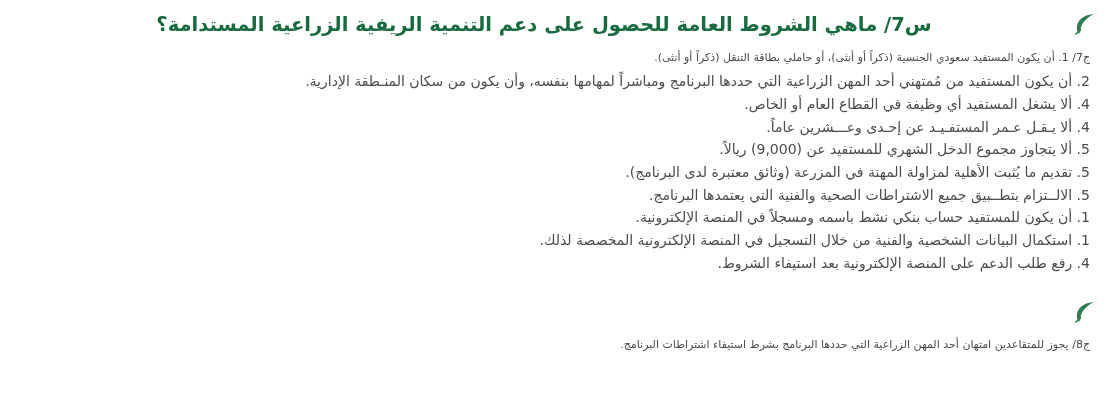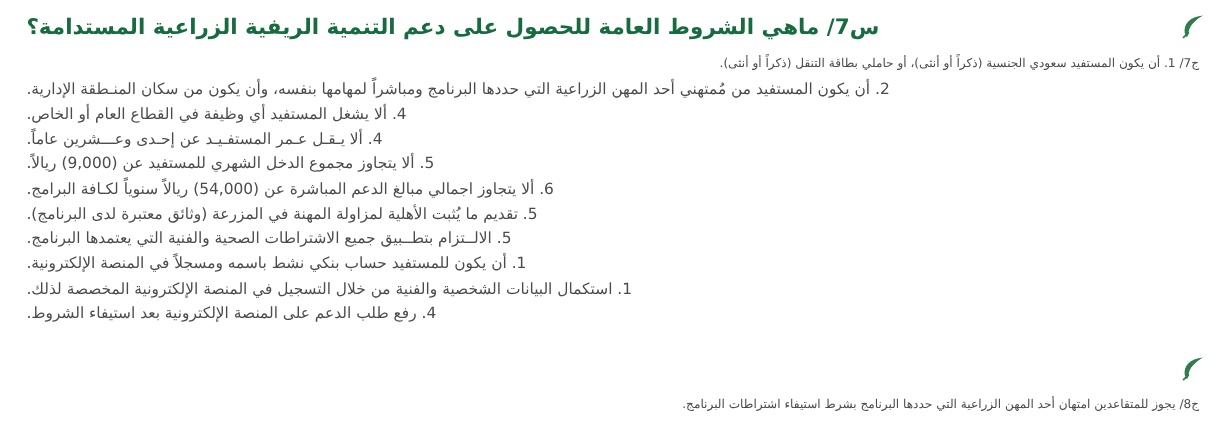--- a/index.html
+++ b/index.html
@@ -34,42 +34,42 @@
   }
   .leaf-icon {
     flex: 0 0 auto;
     width: 22px;
     height: 26px;
     display: block;
     margin-top: 2px;
   }
   .question-text {
     flex: 1 1 auto;
-    text-align: left;
+    text-align: center;
     font-size: 19.5px;
     font-weight: bold;
     color: #166b3f;
     line-height: 1.5;
     letter-spacing: 0;
     white-space: nowrap;
   }
   .answer-intro {
     text-align: right;
     font-size: 11px;
     color: #4b4b4b;
     line-height: 1.55;
     padding: 10px 6px 0 0;
   }
   ol.answer-list {
     list-style: none;
     margin: 0;
     padding: 4px 6px 0 0;
   }
   ol.answer-list li {
-    text-align: left;
+    text-align: right;
     font-size: 14px;
     color: #4b4b4b;
     line-height: 1.62;
     padding: 0;
     margin: 0;
     white-space: nowrap;
   }
   .spacer-block { height: 14px; }
 </style>
 </head>
@@ -89,21 +89,20 @@
       <span class="question-text">س7/ ماهي الشروط العامة للحصول على دعم التنمية الريفية الزراعية المستدامة؟</span>
     </div>
 
     <div class="answer-intro">ج7/ 1. أن يكون المستفيد سعودي الجنسية (ذكراً أو أنثى)، أو حاملي بطاقة التنقل (ذكراً أو أنثى).</div>
 
     <ol class="answer-list">
       <li>2. أن يكون المستفيد من مُمتهني أحد المهن الزراعية التي حددها البرنامج ومباشراً لمهامها بنفسه، وأن يكون من سكان المنـطقة الإدارية.</li>
       <li>4. ألا يشغل المستفيد أي وظيفة في القطاع العام أو الخاص.</li>
       <li>4. ألا يـقـل عـمر المستفـيـد عن إحـدى وعـــشرين عاماً.</li>
       <li>5. ألا يتجاوز مجموع الدخل الشهري للمستفيد عن (9,000) ريالاً.</li>
-      <li>6. ألا يتجاوز اجمالي مبالغ الدعم المباشرة عن (54,000) ريالاً سنوياً لكـافة البرامج.</li>
       <li>5. تقديم ما يُثبت الأهلية لمزاولة المهنة في المزرعة (وثائق معتبرة لدى البرنامج).</li>
       <li>5. الالــتزام بتطــبيق جميع الاشتراطات الصحية والفنية التي يعتمدها البرنامج.</li>
       <li>1. أن يكون للمستفيد حساب بنكي نشط باسمه ومسجلاً في المنصة الإلكترونية.</li>
       <li>1. استكمال البيانات الشخصية والفنية من خلال التسجيل في المنصة الإلكترونية المخصصة لذلك.</li>
       <li>4. رفع طلب الدعم على المنصة الإلكترونية بعد استيفاء الشروط.</li>
     </ol>
   </div>
 
   <div class="spacer-block"></div>
 

